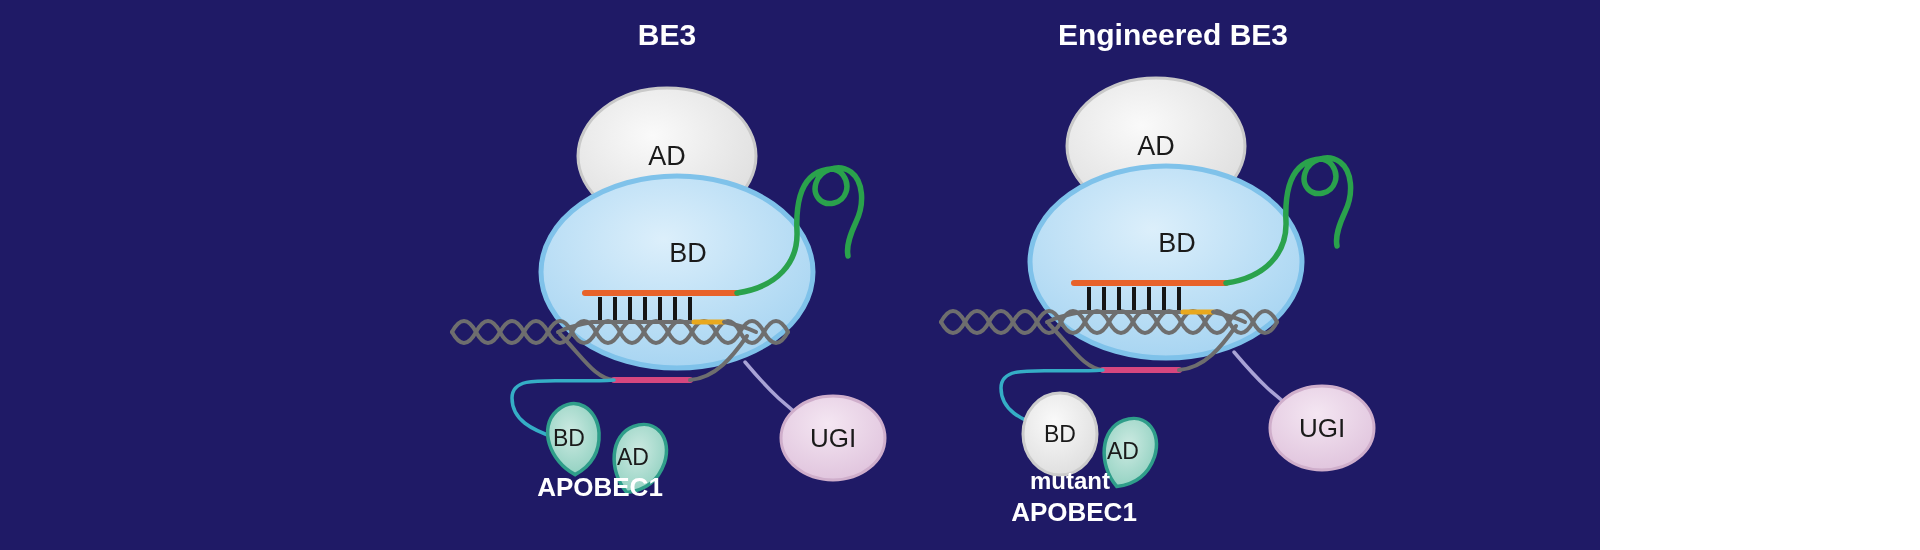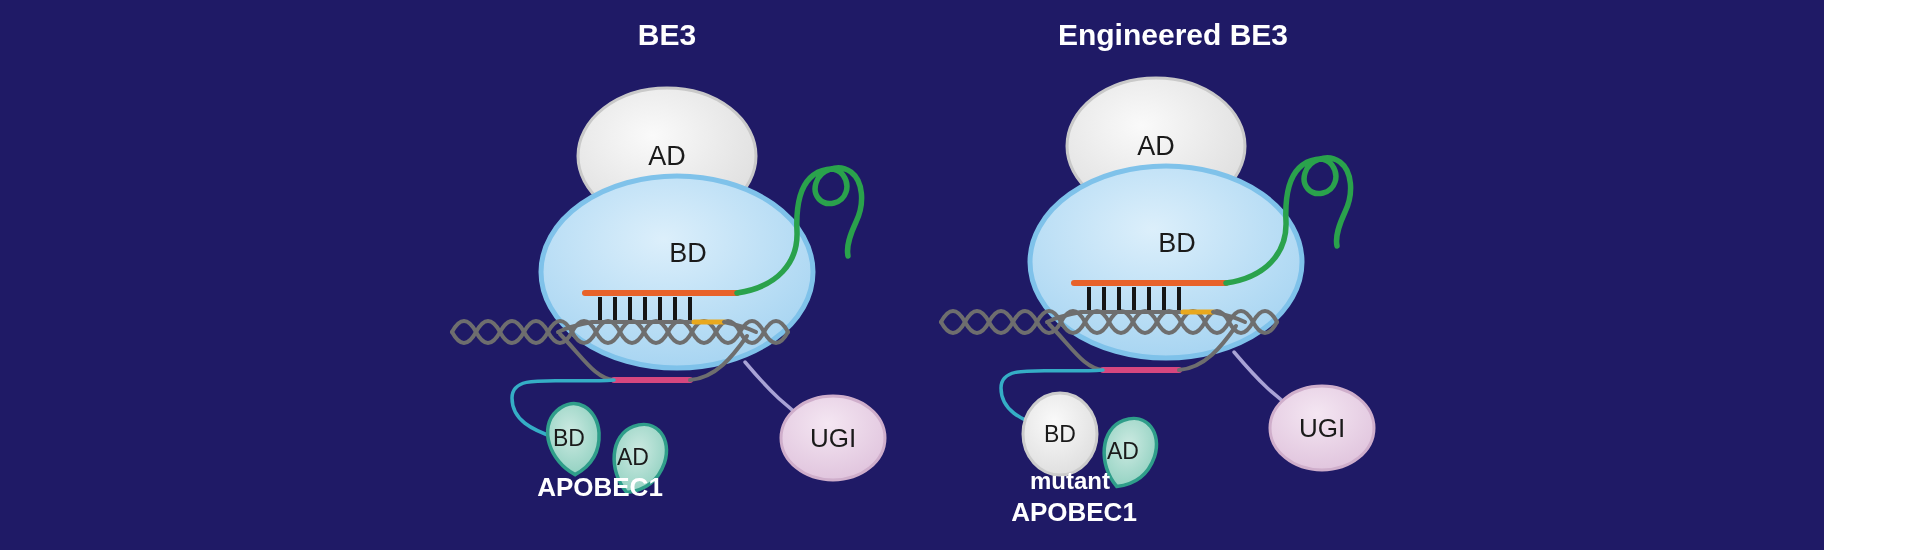--- a/index.html
+++ b/index.html
@@ -1,19 +1,19 @@
 <!DOCTYPE html>
 <html><head>
 <meta charset="utf-8">
 <style>
   html, body { margin: 0; padding: 0; }
   body { font-family: "Liberation Sans", sans-serif; }
   .stage {
     position: relative;
-    width: 1824px;
+    width: 1600px;
     height: 550px;
     overflow: hidden;
     background: #1f1a66;
   }
   svg text {
     font-family: "Liberation Sans", sans-serif;
     user-select: none;
   }
   .title-text { font-size: 30px; font-weight: bold; fill: #ffffff; }
   .domain-label { font-size: 27px; fill: #1a1a1a; }

